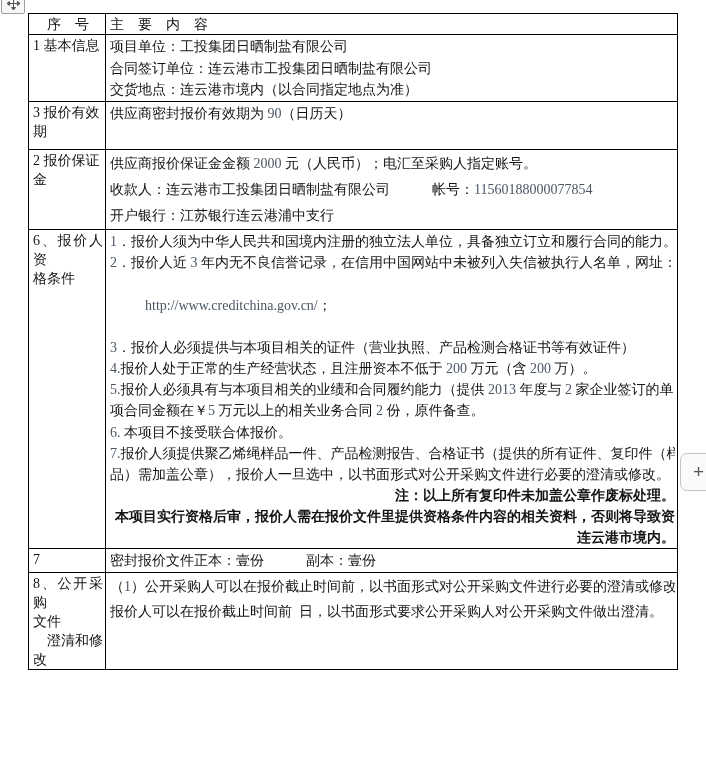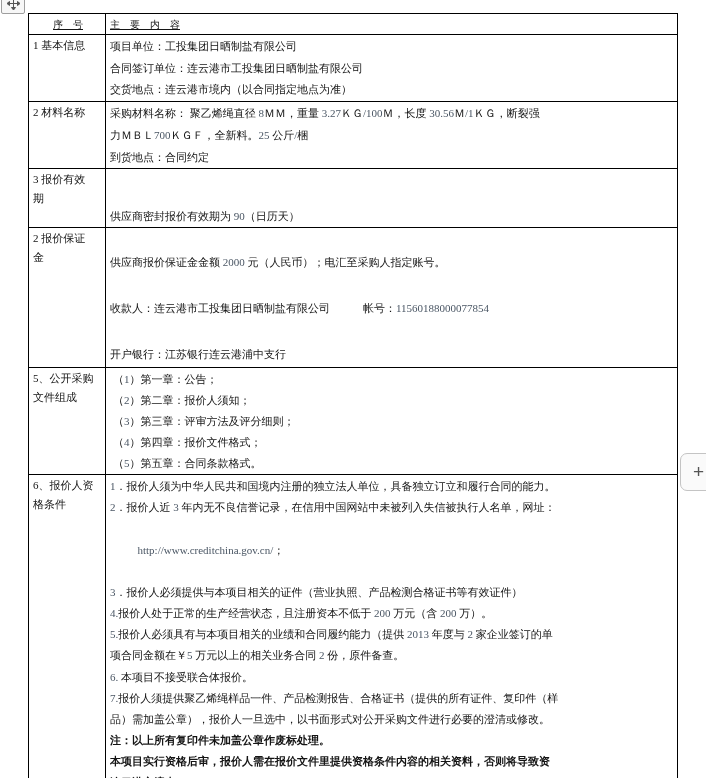--- a/index.html
+++ b/index.html
@@ -41,41 +41,41 @@
     width:649px;
     table-layout:fixed;
     border-collapse:collapse;
     border:1.5px solid var(--border);
   }
   table.doc td{
     border:1px solid var(--border);
     padding:1px 2px 0 4px;
     vertical-align:top;
     overflow:hidden;
-    font-size:11px;
+    font-size:14px;
   }
   td.label{
     font-size:13.5px;
     white-space:pre-line;
     line-height:19px;
     padding-left:2px;
     text-align:justify;
   }
   td.mid{vertical-align:middle;}
   td.c{text-align:center;}
-  tr.hdr td{font-size:10px;line-height:19px;text-decoration:underline;}
+  tr.hdr td{font-size:14px;line-height:19px;}
   .t{white-space:pre;overflow:hidden;}
   .r1 .t,.r2 .t{line-height:21.7px;}
-  .r3 .t{line-height:21px;margin-top:36px;}
-  .r4 .t{line-height:26px;margin-top:20px;}
+  .r3 .t{line-height:21px;}
+  .r4 .t{line-height:26px;}
   .r5 .t{line-height:21px;padding-left:3px;}
   .r6 .t{line-height:21.15px;}
   .r7 .t{line-height:21px;}
   .r8 .t{line-height:25px;}
-  .b{font-weight:bold;}
+  .b{font-weight:bold;text-align:right;}
   a.url{color:inherit;cursor:pointer;}
   .lat{font-family:"Liberation Serif","DejaVu Serif",serif;color:var(--latin);}
   .mh-svg{display:block;}
 </style>
 </head>
 <body>
 
 <div class="page">
 
   <div class="move-handle">
@@ -107,58 +107,39 @@
 
     <tr class="r1" style="height:65px">
       <td class="label mid">1 基本信息</td>
       <td>
         <div class="t">项目单位：工投集团日晒制盐有限公司</div>
         <div class="t">合同签订单位：连云港市工投集团日晒制盐有限公司</div>
         <div class="t">交货地点：连云港市境内（以合同指定地点为准）</div>
       </td>
     </tr>
 
-    <tr class="r2" style="height:65px">
-      <td class="label mid">2 材料名称</td>
-      <td>
-        <div class="t">采购材料名称： 聚乙烯绳直径 <span class="lat">8</span>ＭＭ，重量 <span class="lat">3.27</span>ＫＧ<span class="lat">/100</span>Ｍ，长度 <span class="lat">30.56</span>Ｍ<span class="lat">/1</span>ＫＧ，断裂强</div>
-        <div class="t">力ＭＢＬ<span class="lat">700</span>ＫＧＦ，全新料。<span class="lat">25</span> 公斤<span class="lat">/</span>梱</div>
-        <div class="t">到货地点：合同约定</div>
-      </td>
-    </tr>
 
     <tr class="r3" style="height:48px">
       <td class="label">3 报价有效
 期</td>
       <td>
         <div class="t">供应商密封报价有效期为 <span class="lat">90</span>（日历天）</div>
       </td>
     </tr>
 
     <tr class="r4" style="height:77px">
       <td class="label mid">2 报价保证
 金</td>
       <td>
         <div class="t">供应商报价保证金金额 <span class="lat">2000</span> 元（人民币）；电汇至采购人指定账号。</div>
         <div class="t">收款人：连云港市工投集团日晒制盐有限公司　　　帐号：<span class="lat">11560188000077854</span></div>
         <div class="t">开户银行：江苏银行连云港浦中支行</div>
       </td>
     </tr>
 
-    <tr class="r5" style="height:105px">
-      <td class="label mid">5、公开采购
-文件组成</td>
-      <td>
-        <div class="t">（<span class="lat">1</span>）第一章：公告；</div>
-        <div class="t">（<span class="lat">2</span>）第二章：报价人须知；</div>
-        <div class="t">（<span class="lat">3</span>）第三章：评审方法及评分细则；</div>
-        <div class="t">（<span class="lat">4</span>）第四章：报价文件格式；</div>
-        <div class="t">（<span class="lat">5</span>）第五章：合同条款格式。</div>
-      </td>
-    </tr>
 
     <tr class="r6" style="height:275px">
       <td class="label mid">6、报价人资
 格条件</td>
       <td>
         <div class="t"><span class="lat">1</span>．报价人须为中华人民共和国境内注册的独立法人单位，具备独立订立和履行合同的能力。</div>
         <div class="t"><span class="lat">2</span>．报价人近 <span class="lat">3</span> 年内无不良信誉记录，在信用中国网站中未被列入失信被执行人名单，网址：</div>
         <div class="t">
           <a class="url"><span class="lat">http://www.creditchina.gov.cn/</span></a><span>；</span>
         </div>

